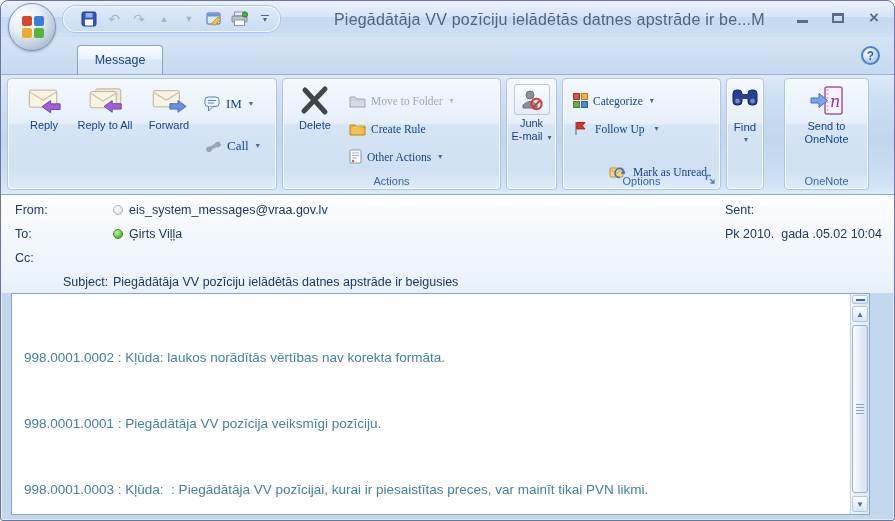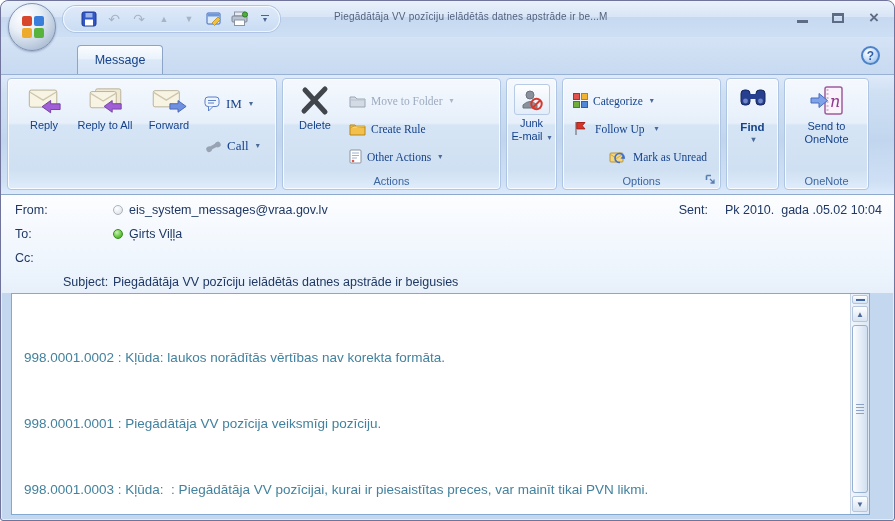--- a/index.html
+++ b/index.html
@@ -22,21 +22,21 @@
   .qat { position:absolute; left:62px; top:5px; height:26px; display:flex; align-items:center; gap:1px;
          padding:0 8px 0 14px; border-radius:13px; background:linear-gradient(#dfeafa, #c9dcf3);
          box-shadow:inset 0 0 0 1px rgba(255,255,255,.7), 0 0 0 1px #aec4e2; }
   .qbtn { width:24px; height:22px; display:flex; align-items:center; justify-content:center; border-radius:3px; }
   .qbtn.glyph { font-size:14px; color:#a7b4c6; }
   .qbtn.glyph.sm { font-size:9px; }
   .qat-more { display:flex; flex-direction:column; align-items:center; width:14px; margin-left:6px; color:#4a6591; }
   .qat-more .bar { width:8px; border-top:1.6px solid #4a6591; margin-bottom:1px; }
   .qat-more .arr { font-size:8px; line-height:6px; }
 
-  .title-text { position:absolute; left:333px; top:10px; font-size:10px; color:#54627f; letter-spacing:.2px;
+  .title-text { position:absolute; left:333px; top:10px; font-size:16px; color:#54627f; letter-spacing:.2px;
                 white-space:nowrap; }
   .win-controls { position:absolute; right:12px; top:10px; display:flex; gap:20px; align-items:center; }
   .wc { width:16px; height:14px; display:flex; align-items:center; justify-content:center; color:#5d6b85; }
   .wc-min { width:11px; border-bottom:3px solid #5d6b85; height:9px; }
   .wc-max { width:12px; height:10px; border:2px solid #5d6b85; border-top-width:3px; }
   .wc-close { font-size:17px; font-weight:bold; line-height:14px; }
 
   
   .tabrow { position:absolute; top:36px; left:0; right:0; height:37px;
             background:linear-gradient(#d5e3f5, #c7daf1); }
@@ -56,21 +56,21 @@
             border-top:1px solid #96b1d4; border-bottom:1px solid #8fa9cc; }
   .group { position:absolute; top:3px; height:112px; border:1px solid #aec6e4; border-radius:4px;
            background:linear-gradient(#f5f9fe, #e6effa 40%, #d6e5f5 42%, #cfe0f2 82%, #dfecfb);
            box-shadow:inset 0 0 0 1px rgba(255,255,255,.8); }
   .group-label { position:absolute; bottom:2px; left:0; right:0; text-align:center;
                  font-size:11px; color:#3c66a0; }
   .g-respond { left:6px;  width:270px; }
   .g-actions { left:281px; width:219px; }
   .g-junk    { left:505px; width:51px; }
   .g-options { left:561px; width:159px; }
-  .g-find    { left:725px; width:53px;font-weight:bold; }
+  .g-find    { left:725px; width:38px; }
   .g-onenote { left:783px; width:85px; }
 
   .bigbtn { position:absolute; display:flex; flex-direction:column; align-items:center;
             color:#15428b; font-size:11px; line-height:13px; text-align:center; }
   .bigbtn .cap { margin-top:2px; }
   .smallbtn { position:absolute; display:flex; align-items:center; gap:5px; height:21px;
               font-size:11.5px; color:#15428b; white-space:nowrap;font-family:Liberation Serif, serif; }
   .smallbtn.disabled { color:#9cabc1; }
   .dd { font-size:8px; color:#4a6a99; margin-left:2px; }
   .smallbtn.disabled .dd { color:#aab7c8; }
@@ -82,21 +82,21 @@
 
   
   .msg-header { position:absolute; top:194px; left:0; right:0; height:98px;
                 background:linear-gradient(#fcfdff, #eef5fd 70%, #e7f0fa); font-size:12.5px; color:#1f3864; }
   .hrow { position:absolute; left:14px; }
   .hlabel { display:inline-block; width:96px; }
   .hval-wrap { position:absolute; left:112px; top:0; display:flex; align-items:center; gap:6px; white-space:nowrap; }
   .presence { width:10px; height:10px; border-radius:50%; }
   .presence.offline { background:radial-gradient(circle at 35% 30%, #ffffff, #e8ecf0 60%, #cdd5dd); border:1px solid #aab4bf; }
   .presence.online  { background:radial-gradient(circle at 35% 30%, #c9f3b4, #62c63c 60%, #3f9a22); border:1px solid #3a8a20; }
-  .sent-wrap { position:absolute; right:12px; top:8px; display:flex; gap:17px; white-space:pre; }
+  .sent-wrap { position:absolute; right:12px; top:8px; display:flex; gap:10px; white-space:pre;flex-direction:column; }
 
   
   .mailbody { position:absolute; top:292px; left:10px; width:859px; height:222px;
               background:#ffffff; border:1px solid #84a8ce; }
   .bodytext { position:absolute; top:9px; left:12px; width:700px; color:#43829e; font-size:13.5px;
               line-height:22px; white-space:pre-wrap; }
   .scrollbar { position:absolute; top:0; right:0; bottom:0; width:19px;
                background:linear-gradient(to right,#f2f6fb,#dde7f3); border-left:1px solid #c6d4e6; }
   .split-gadget { position:absolute; top:1px; left:1px; right:1px; height:9px; border:1px solid #b3c6de;
                   border-radius:2px; background:linear-gradient(#fdfeff,#d9e4f2);
@@ -309,21 +309,21 @@
         <span class="dd">▾</span>
       </div>
       <div class="smallbtn" style="left:10px; top:39px;gap:8px;">
         <svg width="14" height="15" viewBox="0 0 14 15">
           <path d="M3 1 V14" stroke="#8a8f99" stroke-width="1.6"></path>
           <path d="M3.8 1.5 h8.2 l-2.8 3.2 2.8 3.2 H3.8 Z" fill="#d8342a" stroke="#a5251d"></path>
         </svg>
         <span>Follow Up</span>
         <span class="dd">▾</span>
       </div>
-      <div class="smallbtn" style="left:10px; top:67px;padding-left:36px;">
+      <div class="smallbtn" style="left:10px; top:82px;padding-left:36px;">
         <svg width="19" height="15" viewBox="0 0 19 15">
           <rect x="1" y="4" width="13" height="9" rx="1" fill="#f5d679" stroke="#bb9430"></rect>
           <path d="M1 5 L7.5 9.5 L14 5" fill="none" stroke="#c9a94a"></path>
           <path d="M15 9 a4.5 4.5 0 1 0 -4 4.5" fill="none" stroke="#3f6fd0" stroke-width="1.6"></path>
           <path d="M15 5.5 L16 10 L11.5 9.5 Z" fill="#3f6fd0"></path>
         </svg>
         <span>Mark as Unread</span>
       </div>
       <div class="group-label">Options</div>
       <div class="dialog-launcher">

